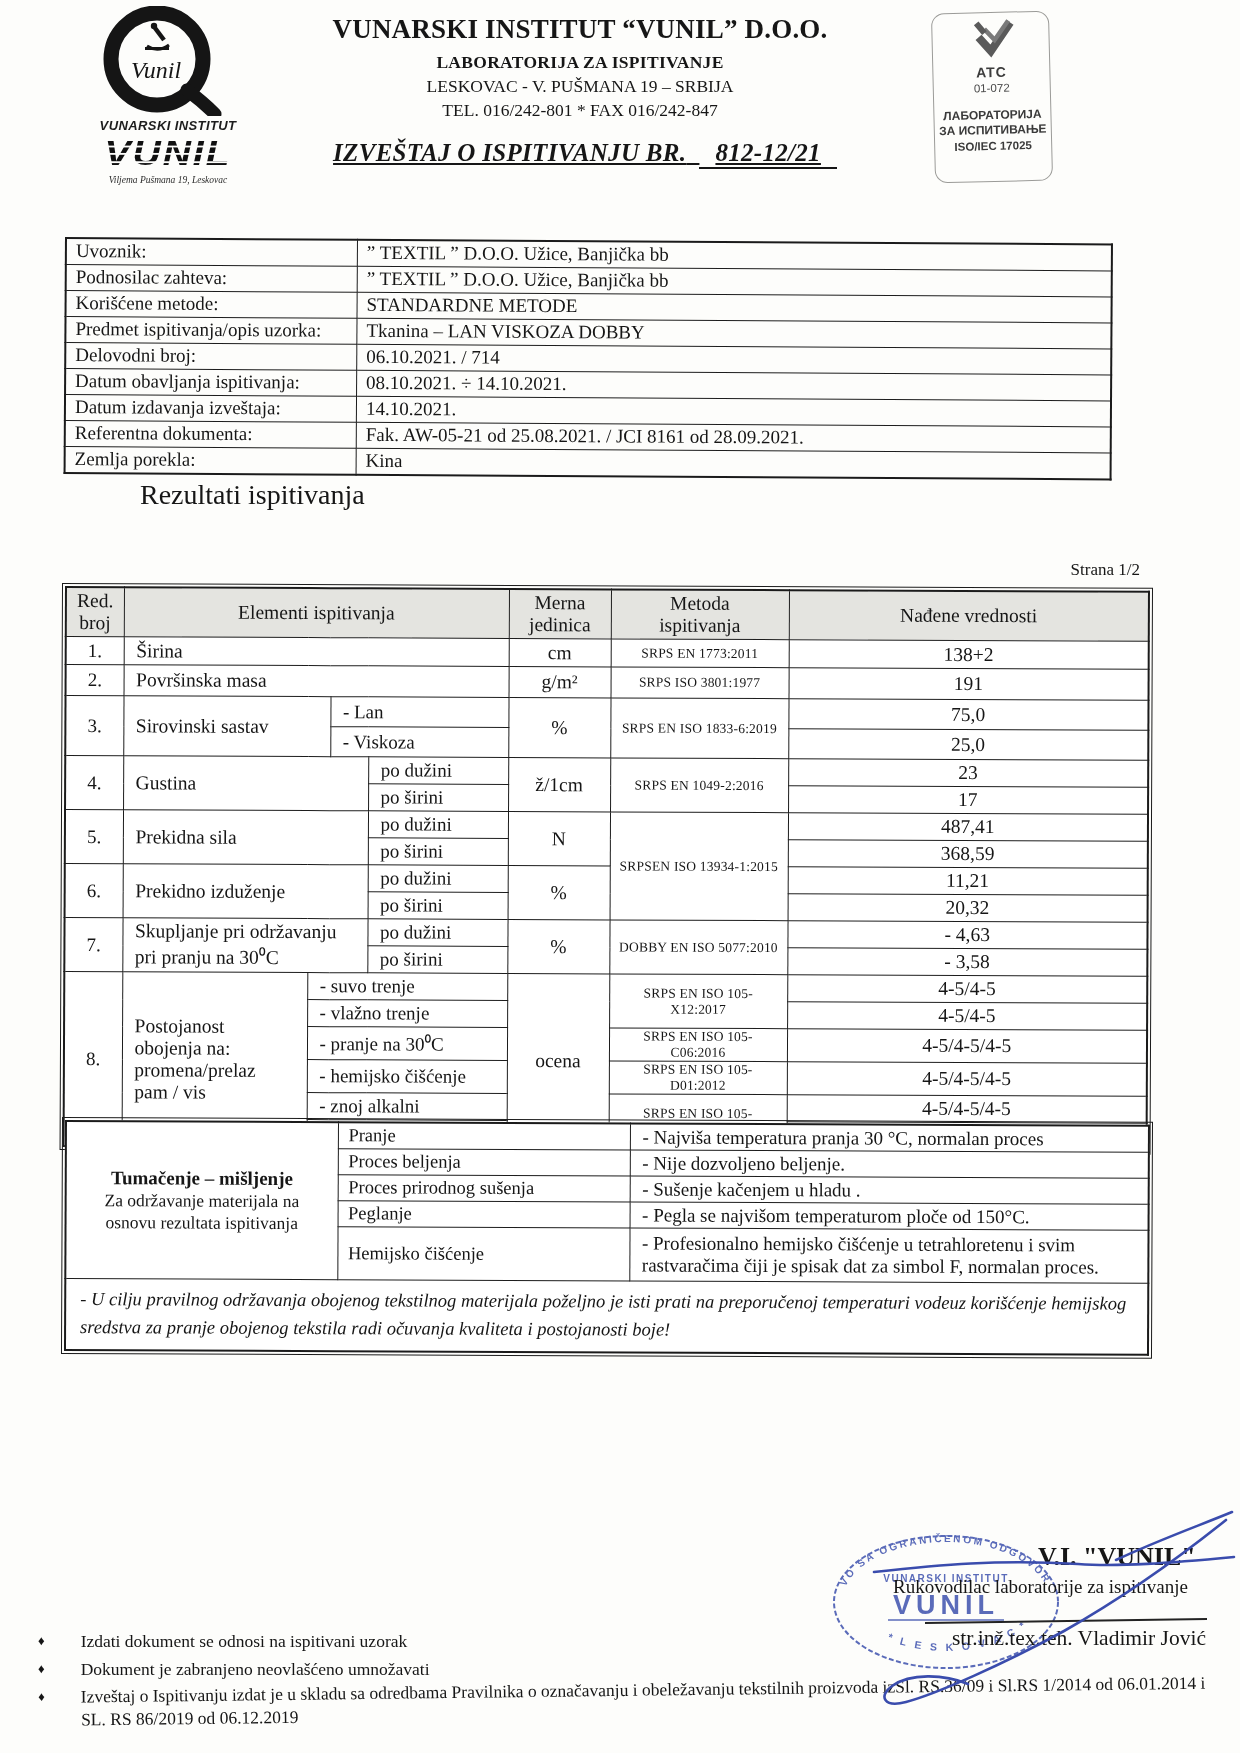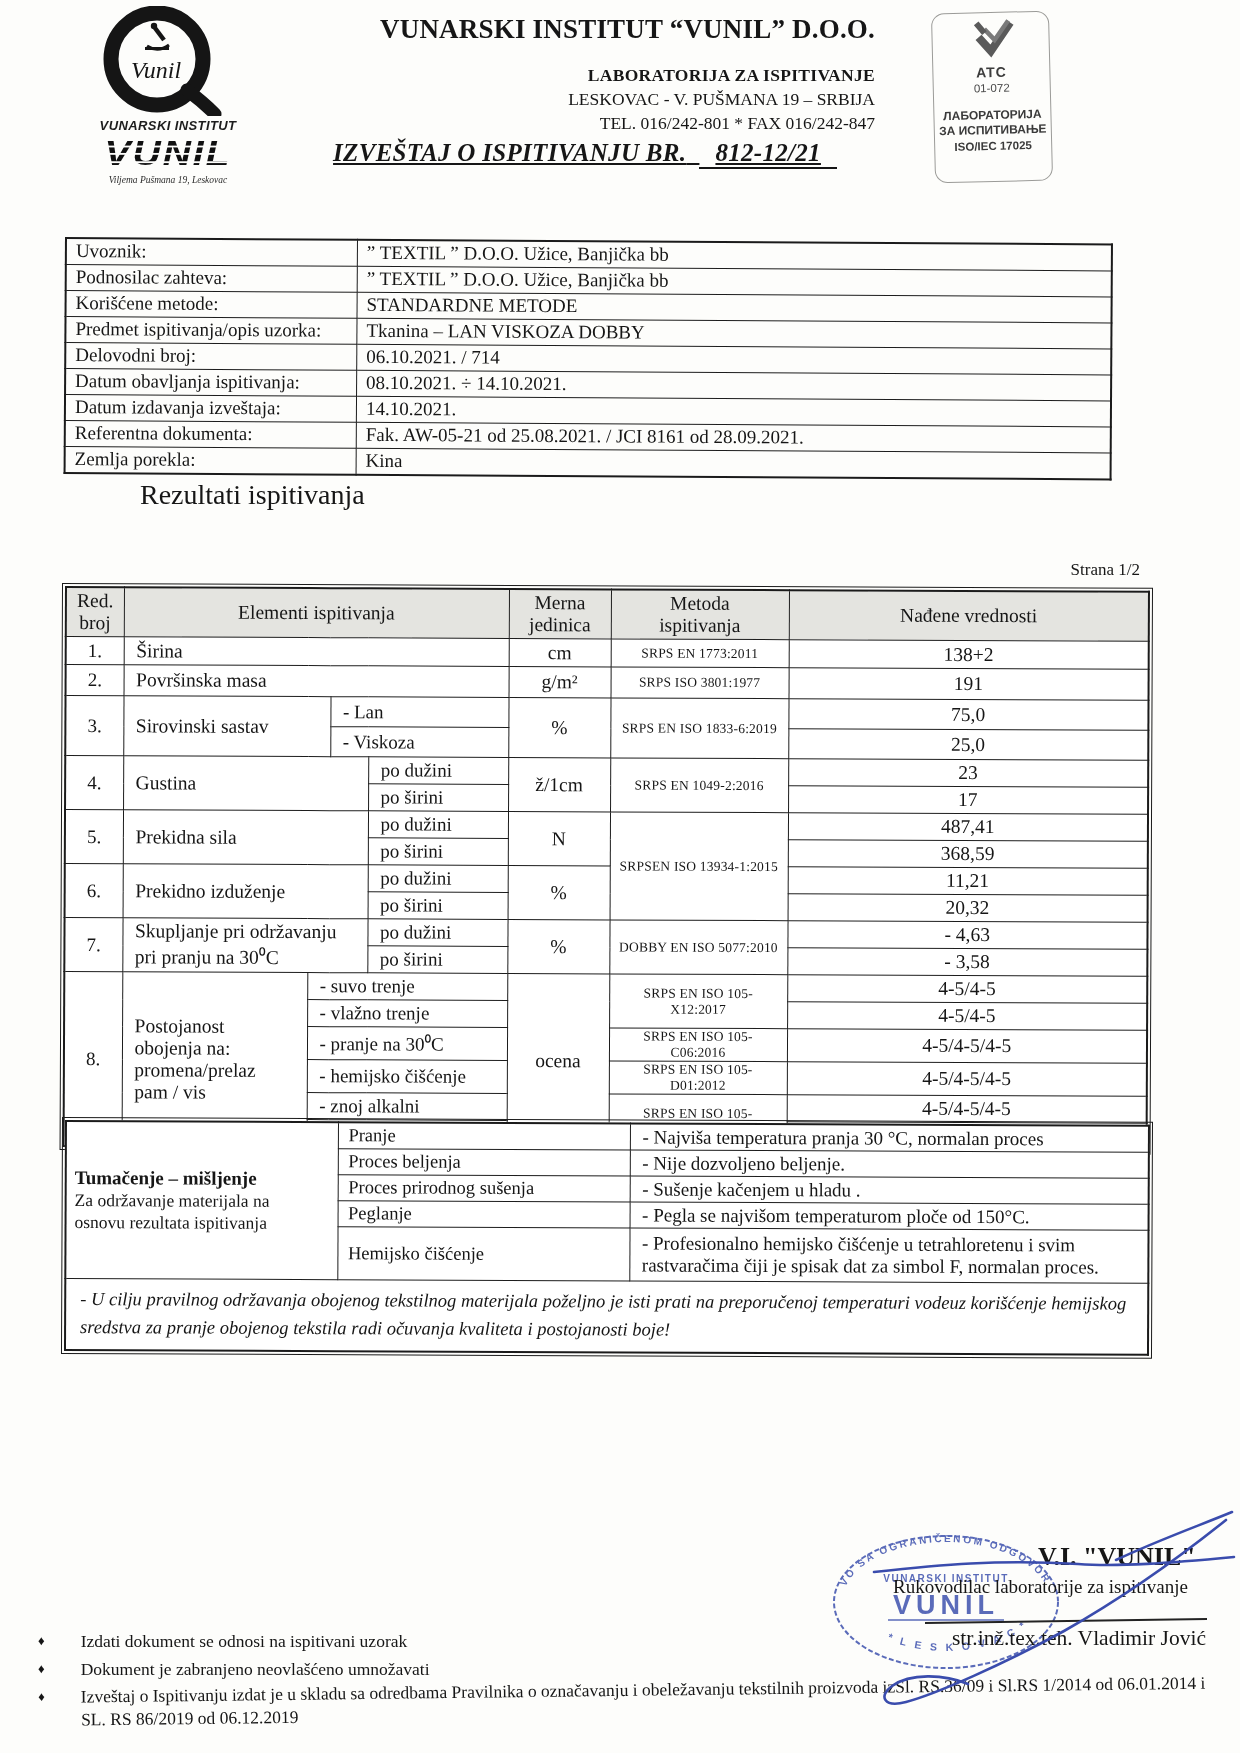--- a/index.html
+++ b/index.html
@@ -12,23 +12,23 @@
   .logo-inst{font-family:"Liberation Sans",sans-serif;font-weight:bold;font-style:italic;
              font-size:13px;letter-spacing:.4px;margin-top:2px;color:#1d1d1d;}
   .wordmark{position:relative;display:inline-block;font-family:"Liberation Sans",sans-serif;
             font-weight:bold;font-style:italic;font-size:39px;letter-spacing:2px;line-height:1;
             transform:scaleY(.92);color:#101010;}
   .wordmark i{position:absolute;left:-4px;right:-4px;height:2px;background:#fdfdfb;}
   .wordmark i.s1{top:30%;} .wordmark i.s2{top:52%;} .wordmark i.s3{top:74%;}
   .logo-addr{font-family:Liberation Serif, serif;font-style:italic;font-size:9.5px;
              color:#2c2c2c;margin-top:3px;}
 
-  .hdr-center{position:absolute;left:285px;top:14px;width:590px;text-align:right;}
+  .hdr-center{position:absolute;left:285px;top:14px;width:590px;text-align:center;}
   .inst-name{font-size:27px;font-weight:bold;letter-spacing:.2px;}
-  .lab-line{font-size:17.5px;font-weight:bold;margin-top:20px;letter-spacing:.3px;}
+  .lab-line{font-size:17.5px;font-weight:bold;margin-top:7px;letter-spacing:.3px;}
   .addr-line{font-size:17.5px;margin-top:3px;}
   .tel-line{font-size:17.5px;margin-top:3px;}
   .report-title{position:absolute;left:255px;top:139px;width:660px;text-align:center;
                 font-size:25px;font-weight:bold;font-style:italic;letter-spacing:.3px;text-decoration:underline;}
   .report-no{border-bottom:2.2px solid #151515;padding:0 16px 1px;}
 
   .badge{position:absolute;left:933px;top:12px;width:116px;height:168px;border:1.6px solid #9b9b98;
          border-radius:13px;transform:rotate(-1.4deg);display:flex;flex-direction:column;
          align-items:center;font-family:"Liberation Sans",sans-serif;color:#3c3c3c;background:#fdfdfb;}
   .badge-acronym{font-weight:bold;font-size:14px;letter-spacing:1px;margin-top:1px;}
@@ -58,21 +58,21 @@
   .results td.sub{text-align:left;padding-left:12px;font-size:19px;margin-left:40px;}
   .results td.unit{text-align:center;}
   .results td.method{text-align:center;font-size:13.5px;letter-spacing:.2px;}
   .results td.val{text-align:center;}
   tr.rh1 td{height:27px;} tr.rh2 td{height:30px;} tr.rh3 td{height:29px;}
   tr.rh4 td{height:26px;} tr.rh8 td{height:26px;}
 
   .interp{position:absolute;left:65px;top:1120px;width:1083px;transform:rotate(.25deg);
           transform-origin:left top;border:2px solid #1b1b1b;outline:1.6px solid #1b1b1b;outline-offset:2.5px;background:#fff;}
   .interp td{font-size:19px;}
-  .interp td.head{line-height:1.25;}
+  .interp td.head{text-align:center;line-height:1.25;}
   .interp .it-title{font-weight:bold;font-size:19px;}
   .interp .it-sub{font-size:17.5px;}
   .interp td.clab{padding-left:10px;font-size:18.5px;}
   .interp td.cval{padding-left:12px;}
   tr.ih1 td{height:25px;} tr.ih2 td{height:52px;}
   .interp td.note{font-style:italic;font-size:18.5px;line-height:1.5;padding:7px 14px;height:56px;}
 
   
   .stamp-svg{position:absolute;left:826px;top:1516px;z-index:1;opacity:.92;}
   .sig-company{position:absolute;left:1038px;top:1542px;font-size:26px;font-weight:bold;z-index:2;}

